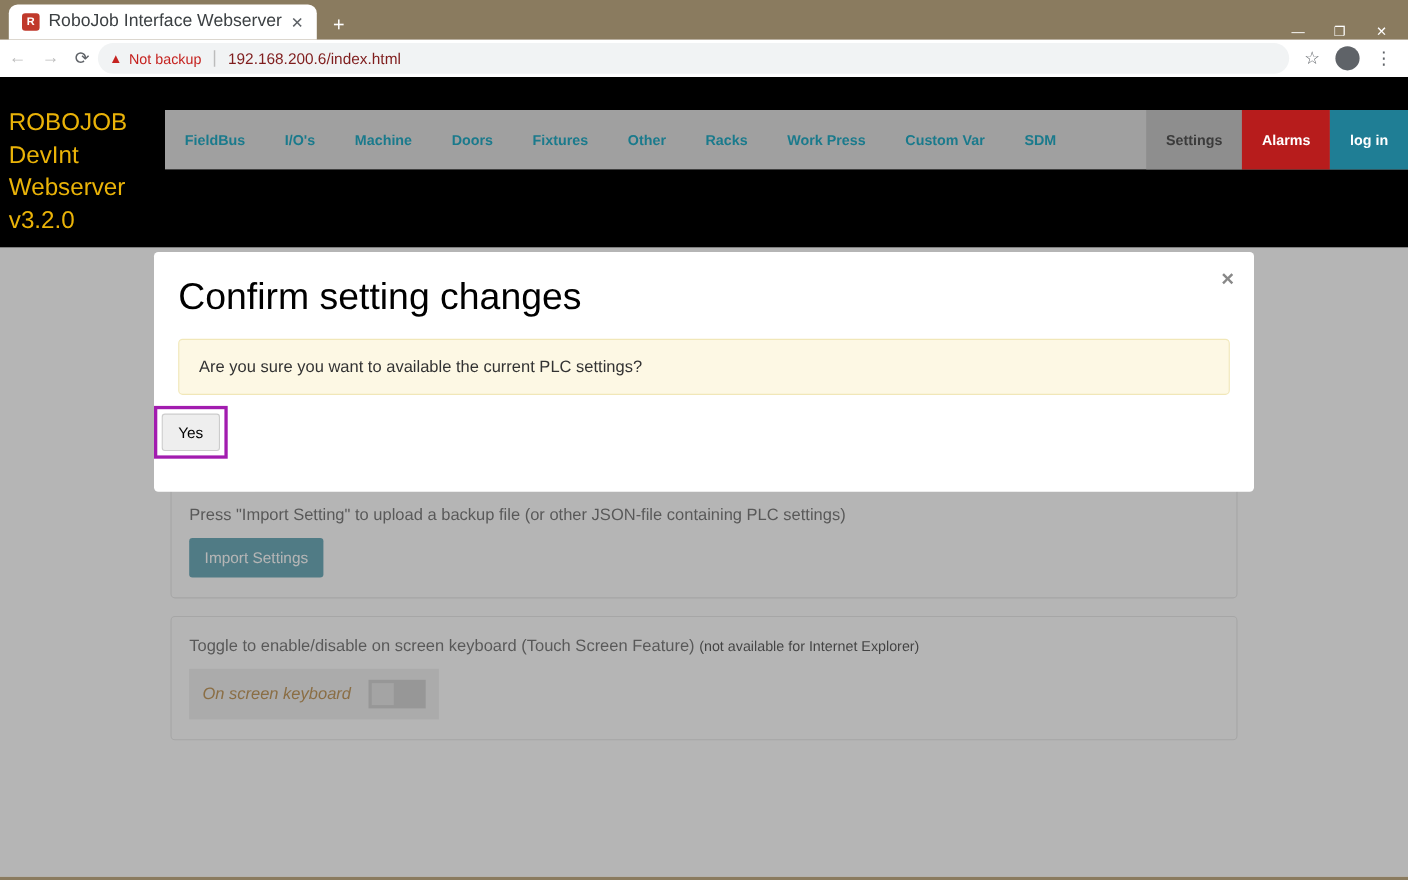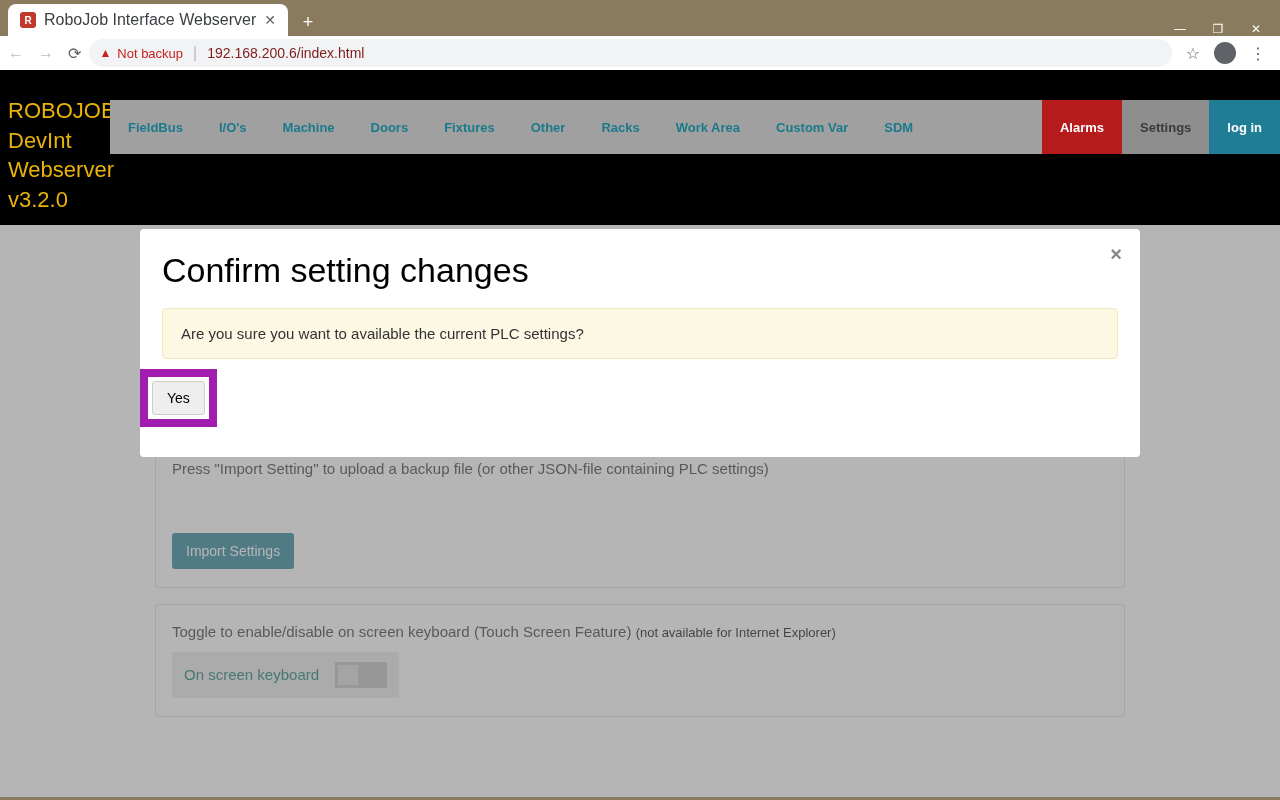--- a/index.html
+++ b/index.html
@@ -26,46 +26,46 @@
 .url-sep { color:#bcbcbc; }
 .url-text { font-size:14px; color:#7f1d1d; }
 .right-icons { display:flex; gap:14px; align-items:center; color:#5f6368; padding:0 6px; }
 .right-icons span { cursor:pointer; }
 .avatar { width:22px; height:22px; border-radius:50%; background:#5f6368; display:inline-block; }
 
 
 .page { background:#000; height: calc(800px - 70px - 30px); position:relative; }
 .header-row { display:flex; }
 .brand { color:#eab308; font-size:22px; padding:26px 12px 10px 8px; line-height:1.35; width:110px; }
-.navbar { flex:1; background:#a0a0a0; height:54px; margin-top:30px; display:flex; align-items:stretch; }
+.navbar { flex:1; background:#a0a0a0; height:54px; margin-top:30px; display:flex; align-items:stretch;margin-left:40px; }
 .navlink { color:#1a7a8c; font-weight:bold; font-size:13px; display:flex; align-items:center; padding:0 18px; cursor:pointer; }
 .navlink.settings { background:#8e8e8e; color:#3b3b3b; }
 .navlink.alarms { background:#b71c1c; color:#fff; }
 .navlink.login { background:#1f7e95; color:#fff; }
 .navspacer { flex:1; }
 
 .content-bg { background:#fff; height: calc(100% - 128px); margin-top:0; position:relative; }
 .content-inner { padding: 0 155px; }
 
 .card { border:1px solid #ddd; border-radius:4px; padding:18px 16px; margin-top:16px; }
 .card p { font-size:15px; color:#333; margin-bottom:12px; }
 .card p .muted { font-size:13px; color:#000000; }
-.btn-teal { background:#1f7e95; color:#fff; border:none; padding:10px 14px; font-size:14px; border-radius:3px; cursor:pointer;margin-top:44px; }
+.btn-teal { background:#1f7e95; color:#fff; border:none; padding:10px 14px; font-size:14px; border-radius:3px; cursor:pointer; }
 .toggle-row { display:flex; align-items:center; background:#e8e8e8; padding:10px 12px; width:fit-content; gap:16px; }
-.toggle-row .lbl { font-size:15px; color:#0f766e; }
+.toggle-row .lbl { font-size:15px; color:#a16207;font-style:italic; }
 .switch { width:52px; height:26px; background:#bdbdbd; position:relative; }
 .switch .knob { width:20px; height:20px; background:#d9d9d9; position:absolute; top:3px; left:3px; }
 
 
 .modal-overlay { position:absolute; inset:0; background:rgba(120,120,120,0.55); top:0; left:0; right:0; bottom:0; }
 .modal { background:#fff; width:1000px; margin: 0 auto; margin-top:4px; border-radius:4px; padding: 22px 22px 30px 22px; position:relative; }
 .modal h1 { font-size:34px; font-weight:normal; margin-bottom:18px; }
 .modal .close-x { position:absolute; top:14px; right:18px; font-size:20px; color:#888; cursor:pointer; font-weight:bold; }
 .alert { background:#fdf8e4; border:1px solid #f1e7b8; border-radius:4px; padding:16px 18px; font-size:15px; color:#333; }
-.yes-wrap { border:8px solid #a21caf; display:inline-block; margin-top:10px; margin-left:-22px; padding:4px; }
+.yes-wrap { border:3px solid #a21caf; display:inline-block; margin-top:10px; margin-left:-22px; padding:4px; }
 .yes-btn { background:#eee; border:1px solid #ccc; padding:8px 14px; font-size:14px; cursor:pointer; border-radius:3px; }
 .page-wrapper { position:relative; height:100%; }
 </style>
 </head>
 <body>
 
 <div class="browser-chrome">
   <div class="tab-bar">
     <div class="tab">
       <span class="favicon">R</span>
@@ -111,26 +111,26 @@
       <div>v3.2.0</div>
     </div>
     <div class="navbar">
       <div class="navlink">FieldBus</div>
       <div class="navlink">I/O's</div>
       <div class="navlink">Machine</div>
       <div class="navlink">Doors</div>
       <div class="navlink">Fixtures</div>
       <div class="navlink">Other</div>
       <div class="navlink">Racks</div>
-      <div class="navlink">Work Area</div>
+      <div class="navlink">Work Press</div>
       <div class="navlink">Custom Var</div>
       <div class="navlink">SDM</div>
       <div class="navspacer"></div>
+      <div class="navlink settings">Settings</div>
       <div class="navlink alarms">Alarms</div>
-      <div class="navlink settings">Settings</div>
       <div class="navlink login">log in</div>
     </div>
   </div>
 
   <div class="content-bg">
     <div class="content-inner">
       <div style="height:200px"></div>
       <div class="card">
         <p>Press "Import Setting" to upload a backup file (or other JSON-file containing PLC settings)</p>
         <button class="btn-teal">Import Settings</button>

